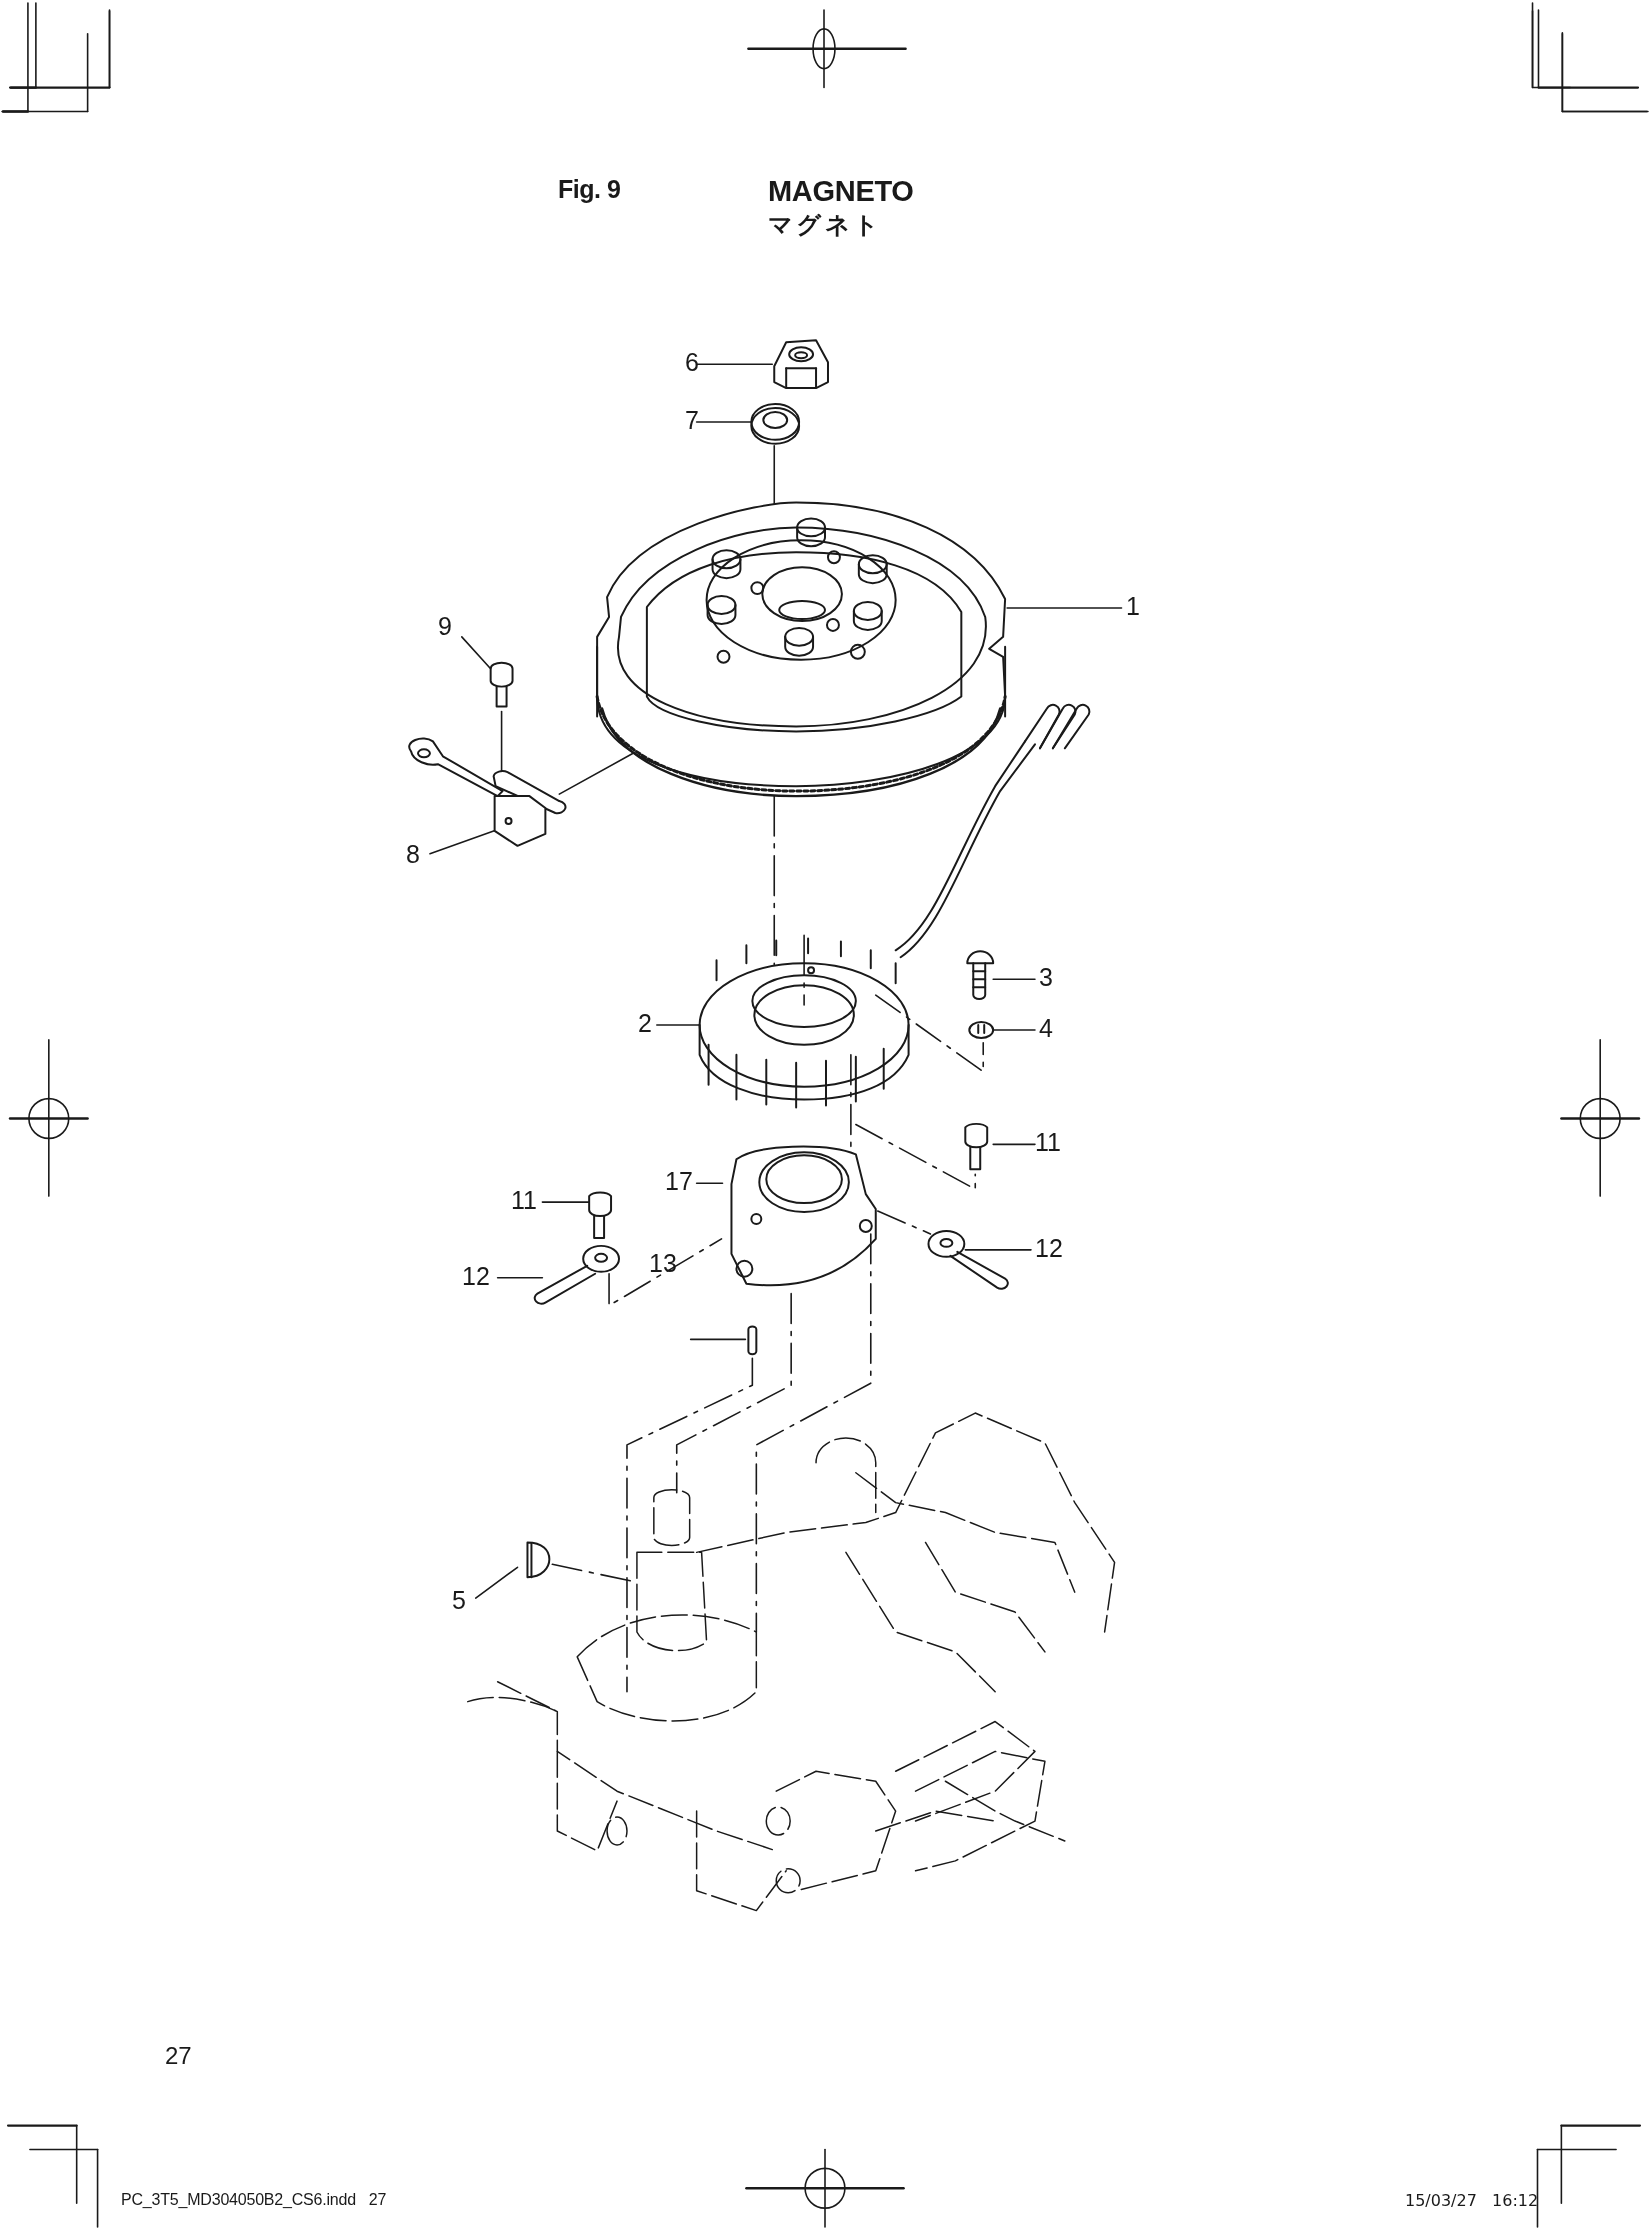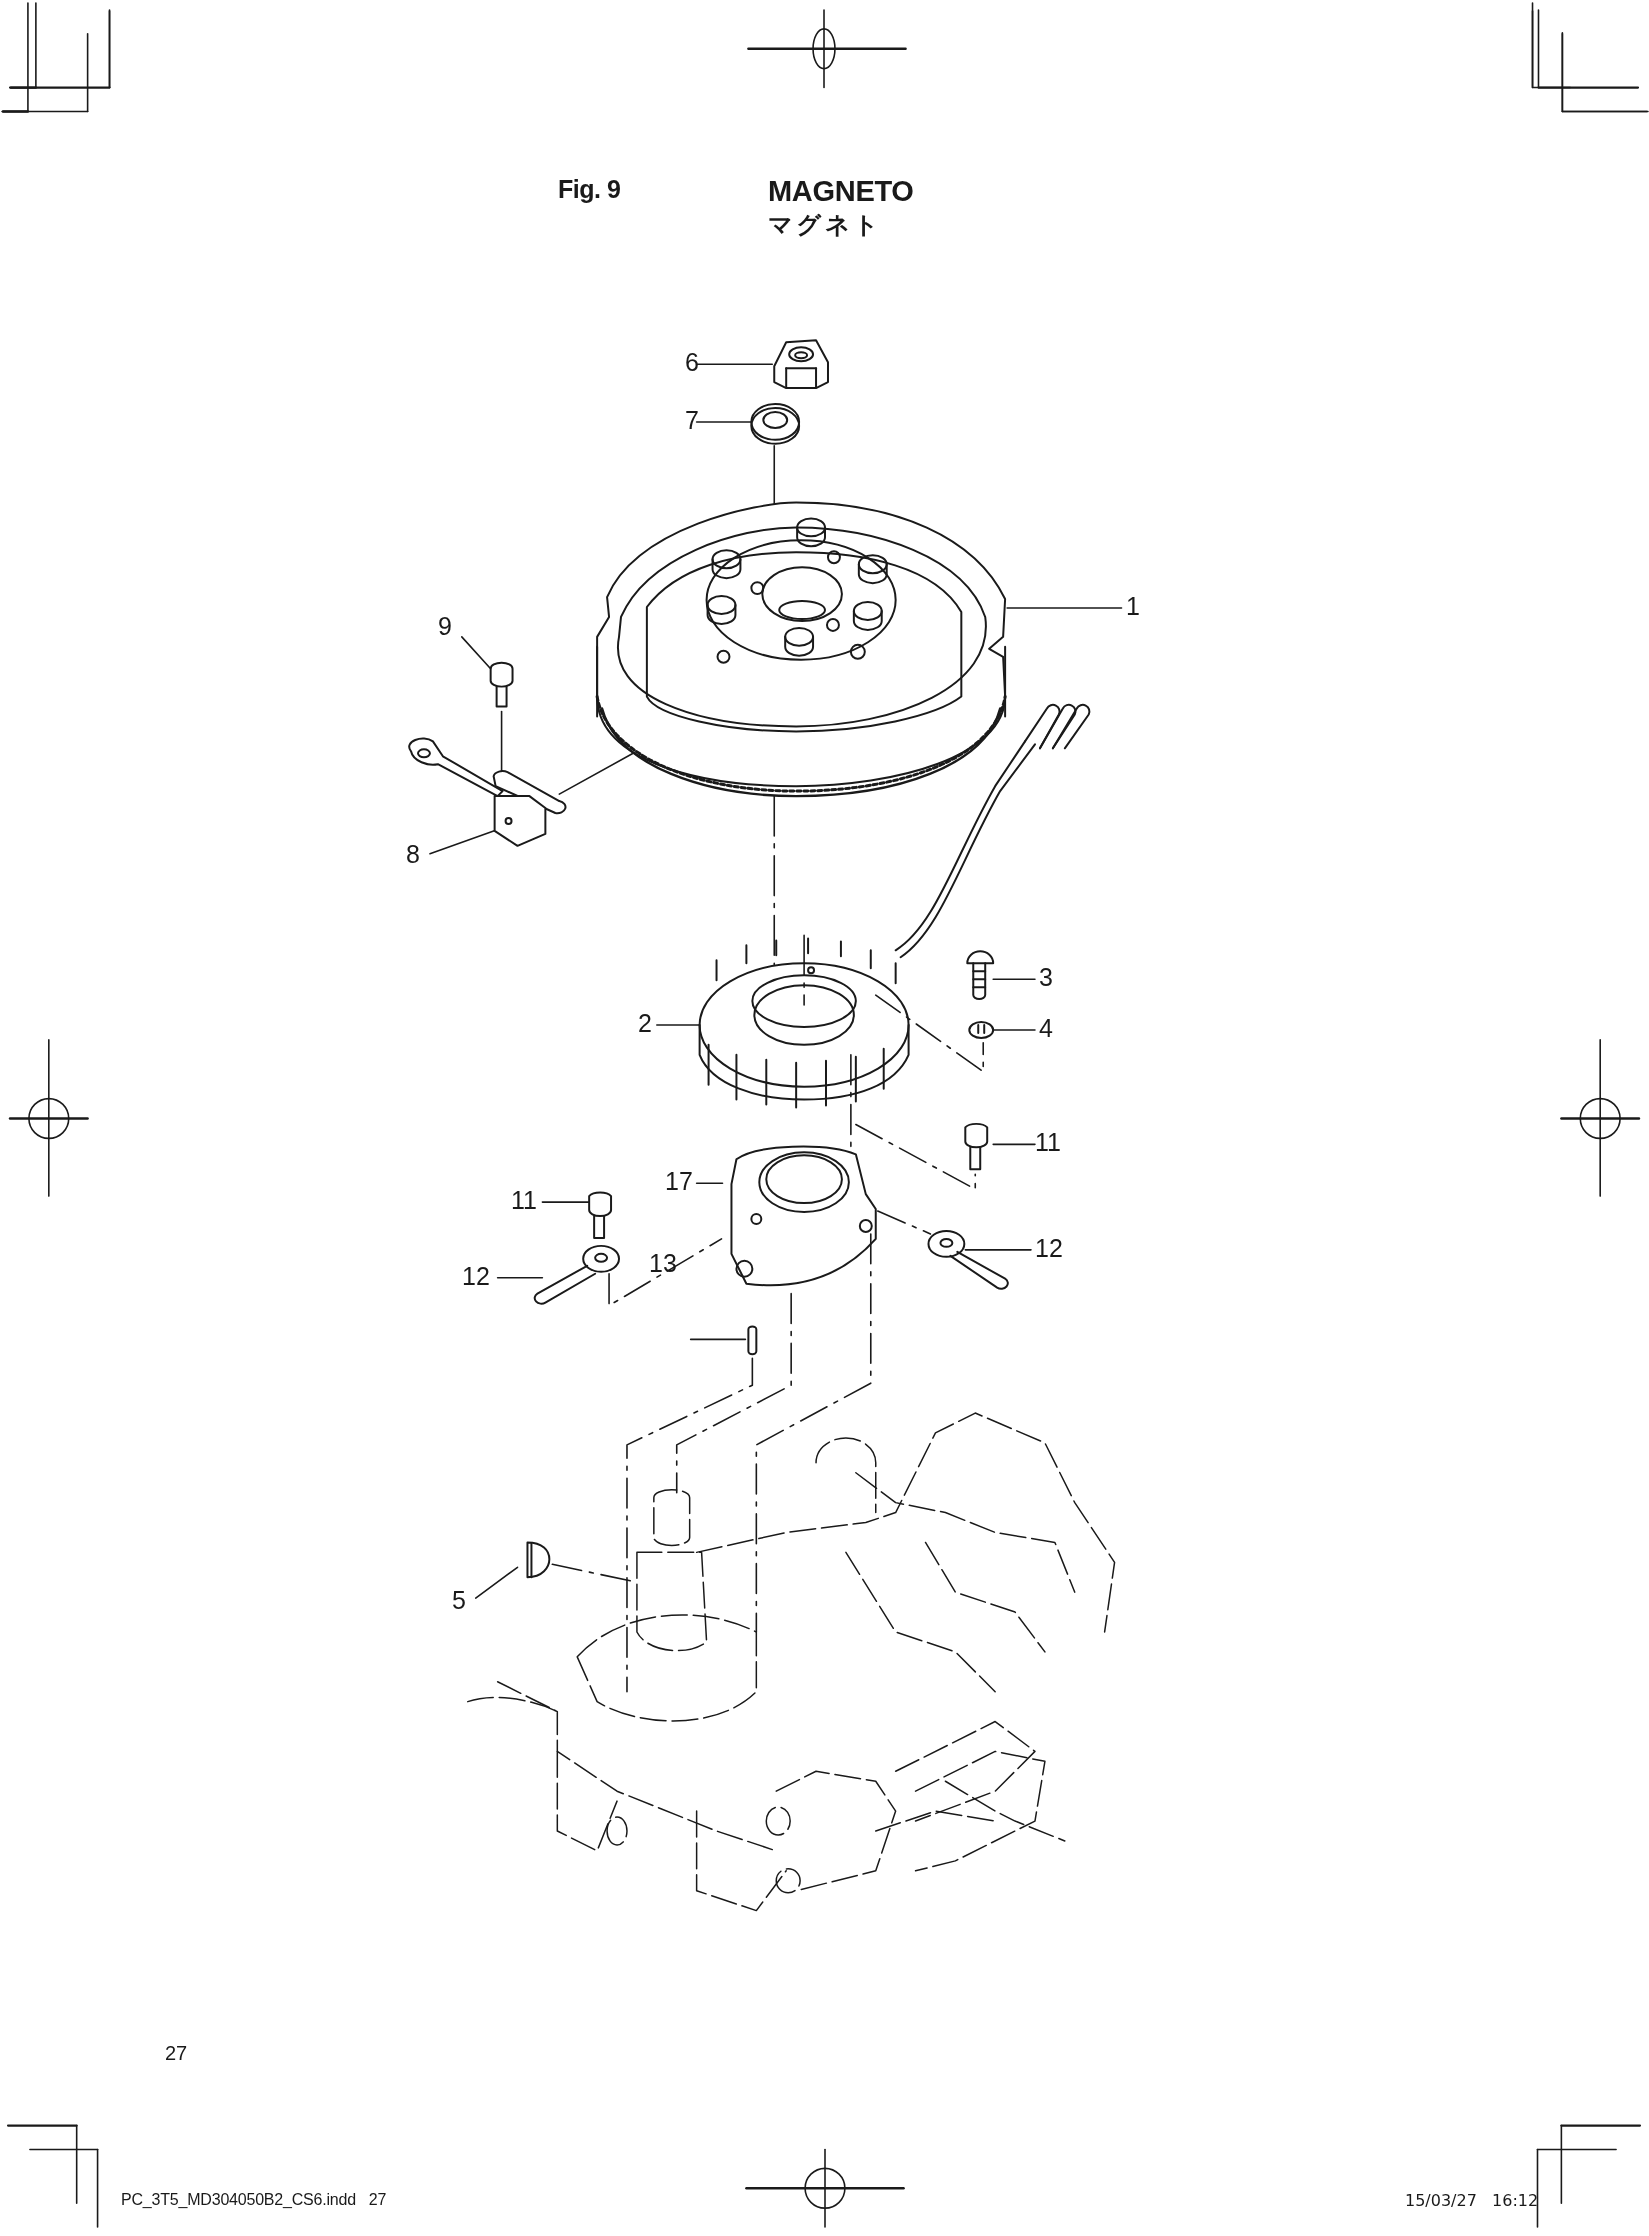--- a/index.html
+++ b/index.html
@@ -1,21 +1,21 @@
 <!DOCTYPE html>
 <html><head>
 <meta charset="utf-8">
 <style>
   html, body { margin:0; padding:0; background:#ffffff; }
   body { width:1650px; height:2237px; position:relative; overflow:hidden; font-family:"Liberation Sans", sans-serif; color:#1a1a1a; }
   .abs { position:absolute; }
   .fig-label { left:558px; top:175px; font-size:25px; font-weight:bold; letter-spacing:-0.5px; }
   .title-en { left:768px; top:175px; font-size:29px; font-weight:bold; letter-spacing:-0.3px; }
   .title-jp { left:768px; top:209px; font-size:24px; font-weight:bold; letter-spacing:4px; font-family:"DejaVu Sans", sans-serif;text-align:right; }
-  .page-num { left:165px; top:2042px; font-size:20px; }
+  .page-num { left:165px; top:2042px; font-size:24px; }
   .slug-file { left:121px; top:2191px; font-size:16px; font-family:Liberation Sans, sans-serif; letter-spacing:-0.2px; }
   .slug-date { left:1405px; top:2191px; font-size:16px; font-family:"DejaVu Sans", sans-serif; }
   .callout { font-size:25px; font-family:"Liberation Sans", sans-serif; color:#1a1a1a; line-height:1; }
   svg.diagram { position:absolute; left:0; top:0; }
 </style>
 </head>
 <body>
 
 <div class="abs fig-label">Fig. 9</div>
 <div class="abs title-en">MAGNETO</div>

